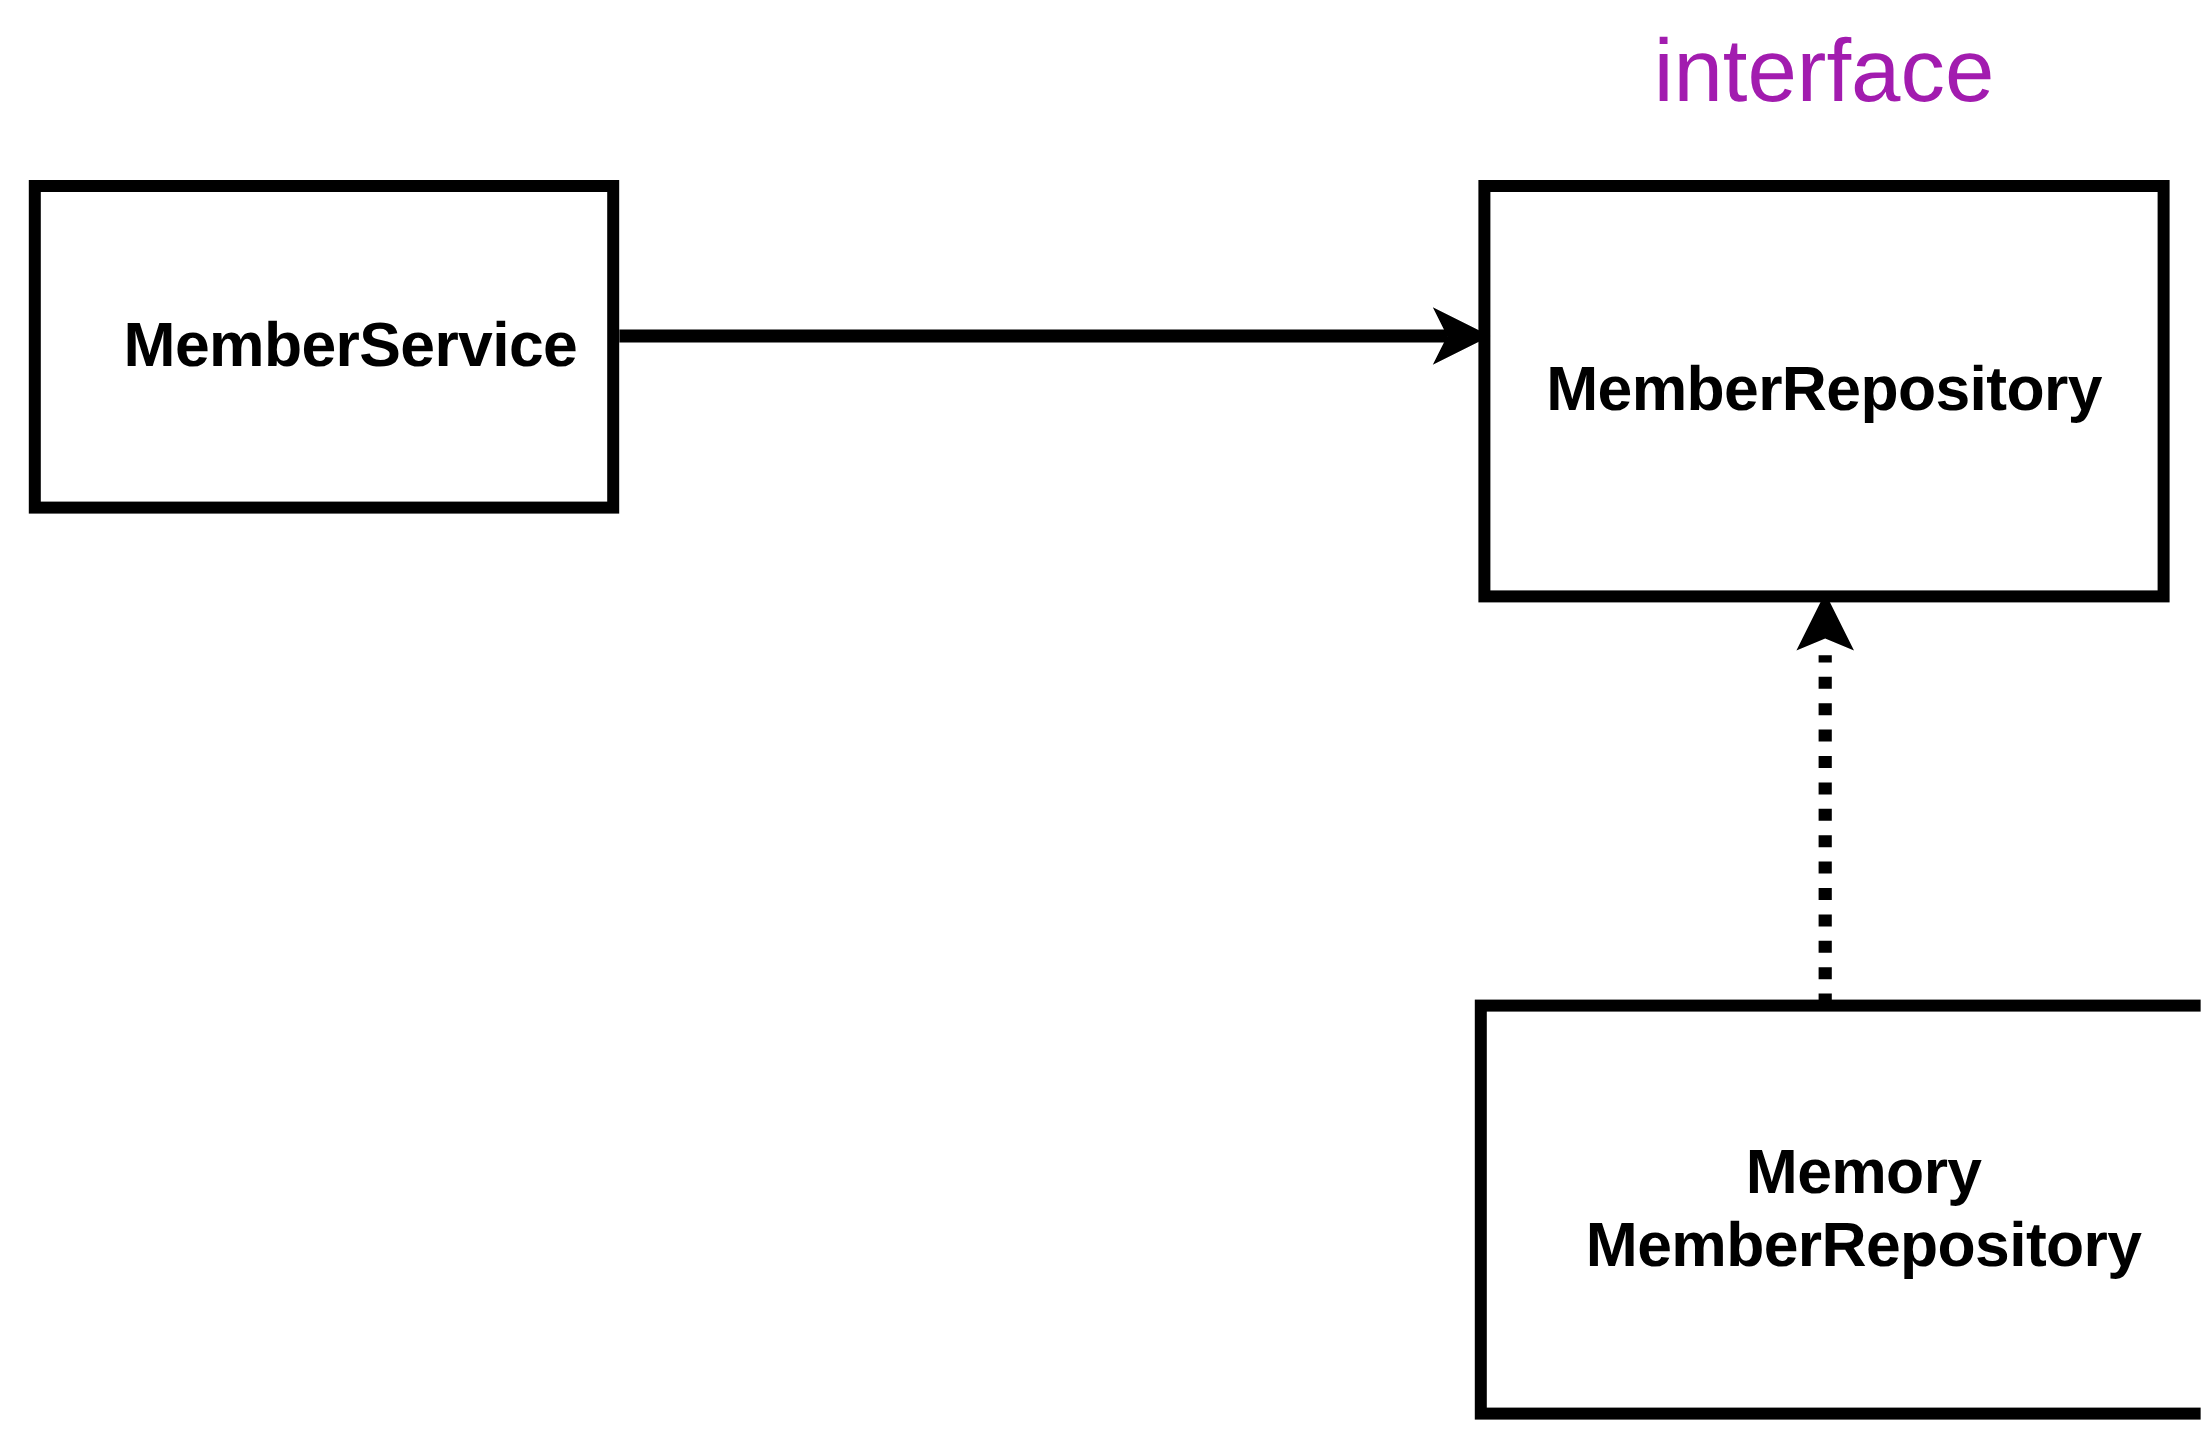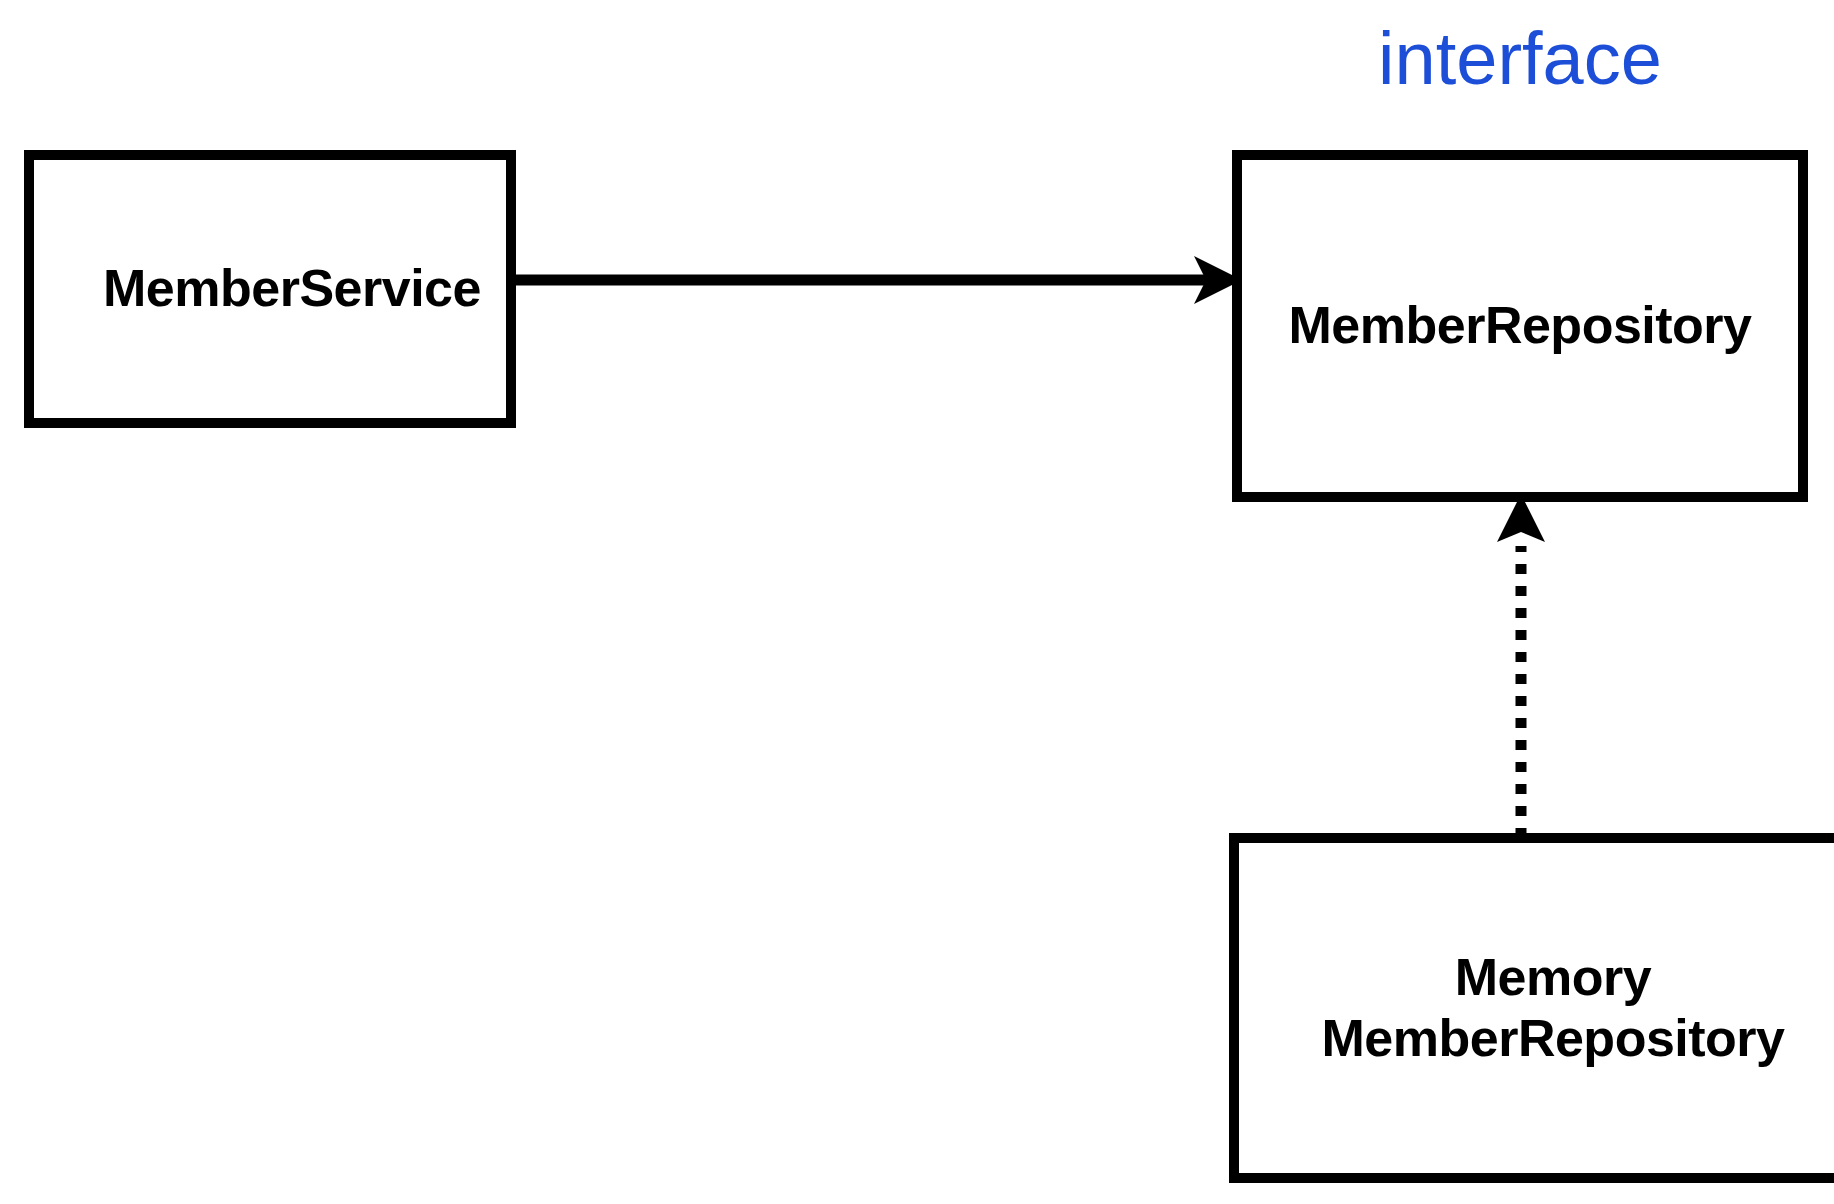--- a/index.html
+++ b/index.html
@@ -65,21 +65,21 @@
   #interface-annotation {
     position: absolute;
     left: 1232px;
     top: 22px;
     width: 576px;
     text-align: center;
     font-family: "Liberation Sans", sans-serif;
     font-weight: normal;
     font-size: 74px;
     line-height: 1;
-    color: #1d4ed8;
+    color: #a21caf;
   }
 
   
   #arrow-service-to-repository {
     position: absolute;
     left: 516px;
     top: 248px;
     width: 726px;
     height: 64px;
   }

